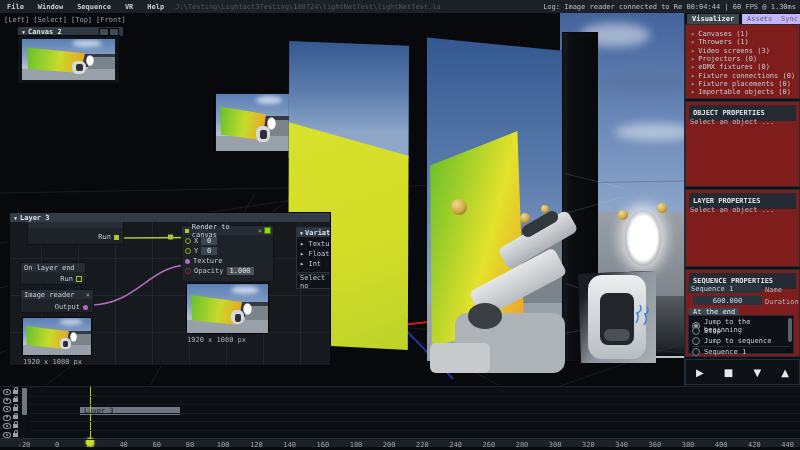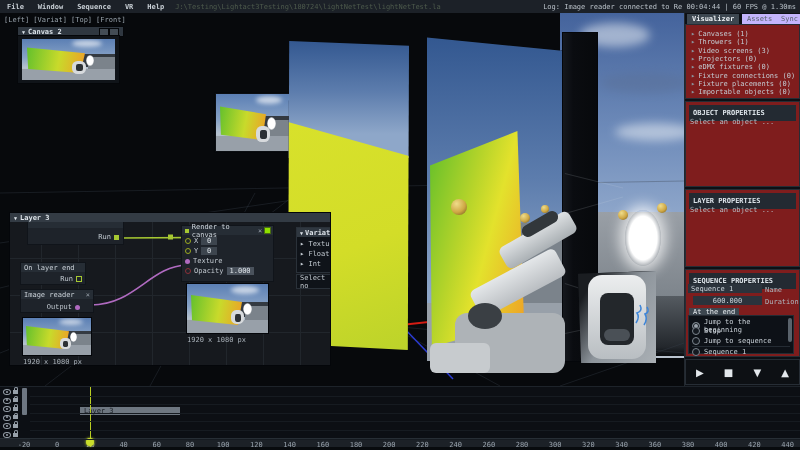--- a/index.html
+++ b/index.html
@@ -214,21 +214,21 @@
       <div class="mech" style="left:22px;top:22px;width:34px;height:52px;background:#23272b;border-radius:8px;"></div>
       <div class="mech" style="left:26px;top:58px;width:26px;height:12px;background:#4a5056;"></div>
       <svg width="20" height="26" style="position:absolute;left:56px;top:30px;">
         <path d="M2 22 Q6 16 3 12 Q9 10 6 4 M10 24 Q14 18 11 13 Q16 11 13 6" stroke="#3f86d8" stroke-width="1.6" fill="none"></path>
       </svg>
     </div>
   </div>
 
   <div class="abs viewbtns">
     <span>[Left]</span>
-    <span>[Variat]</span>
+    <span>[Select]</span>
     <span>[Top]</span>
     <span>[Front]</span>
   </div>
 
   <div>
     <div class="winbar abs" style="left:18px;top:27px;width:101px;height:9px;">
       <span style="font-size:5px;margin-right:3px;">▼</span>
       <span>Canvas 2</span>
     </div>
     <div class="winbtn" style="left:100px;top:28.5px;"></div>
@@ -273,21 +273,21 @@
         <span>Run</span>
         <span class="port-sq hollow"></span>
       </div>
     </div>
 
     <div class="node" style="left:11px;top:77px;width:72px;height:22px;">
       <div class="node-hd">
         <span>Image reader</span>
         <span class="node-x">×</span>
       </div>
-      <div class="noderow" style="right:13px;top:13px;font-family:Liberation Mono, monospace;">
+      <div class="noderow" style="right:5px;top:13px;font-family:Liberation Mono, monospace;">
         <span>Output</span>
         <span class="port-ci" style="background:#b06ac0;"></span>
       </div>
     </div>
 
     <div class="canvas-art" style="left:13px;top:105px;width:68px;height:37px;box-shadow:0 0 0 1px #04060a;">
       <div class="ca-cloud" style="left:36px;top:1px;width:24px;height:6px;"></div>
       <div class="ca-wall" style="left:34px;top:13px;width:34px;height:12px;"></div>
       <div class="ca-wall2" style="left:48px;top:16px;width:20px;height:13px;"></div>
       <div class="ca-floor" style="left:0;top:27px;width:68px;height:10px;"></div>

